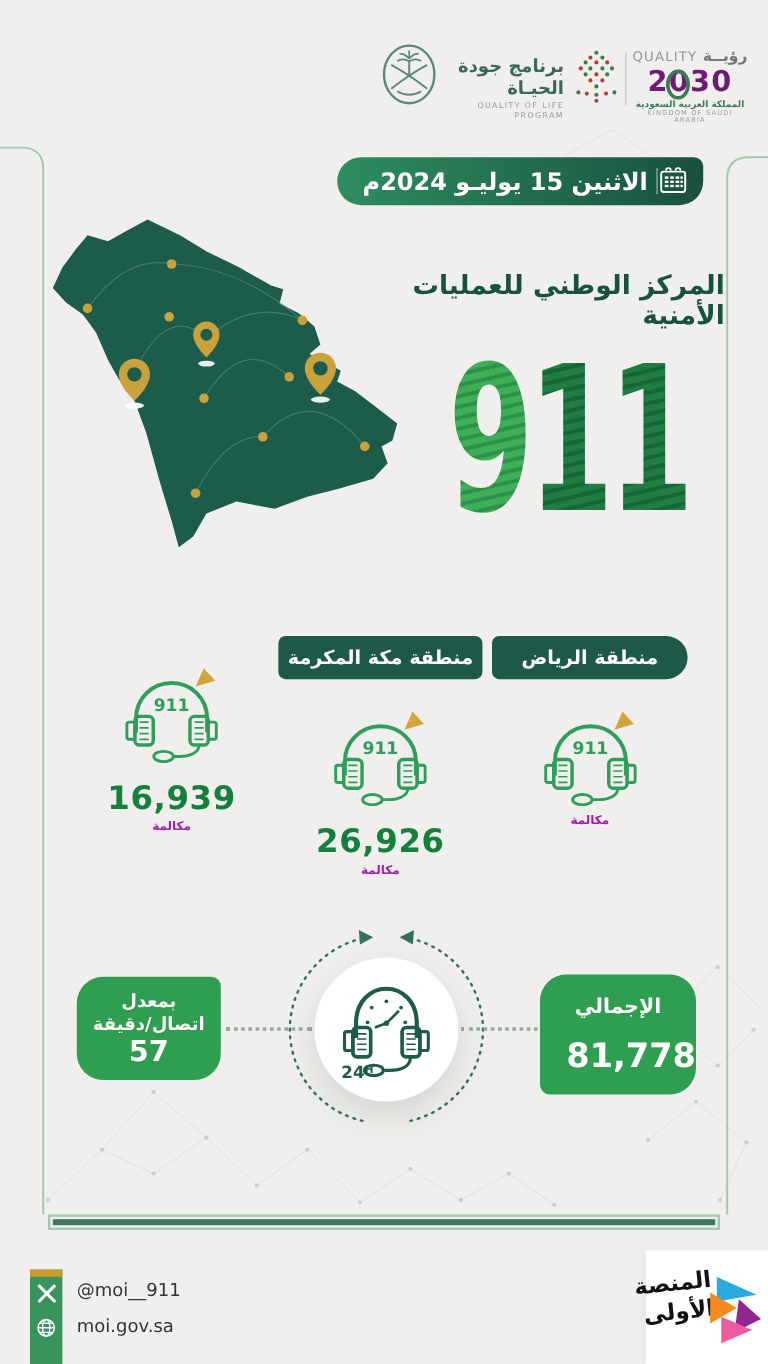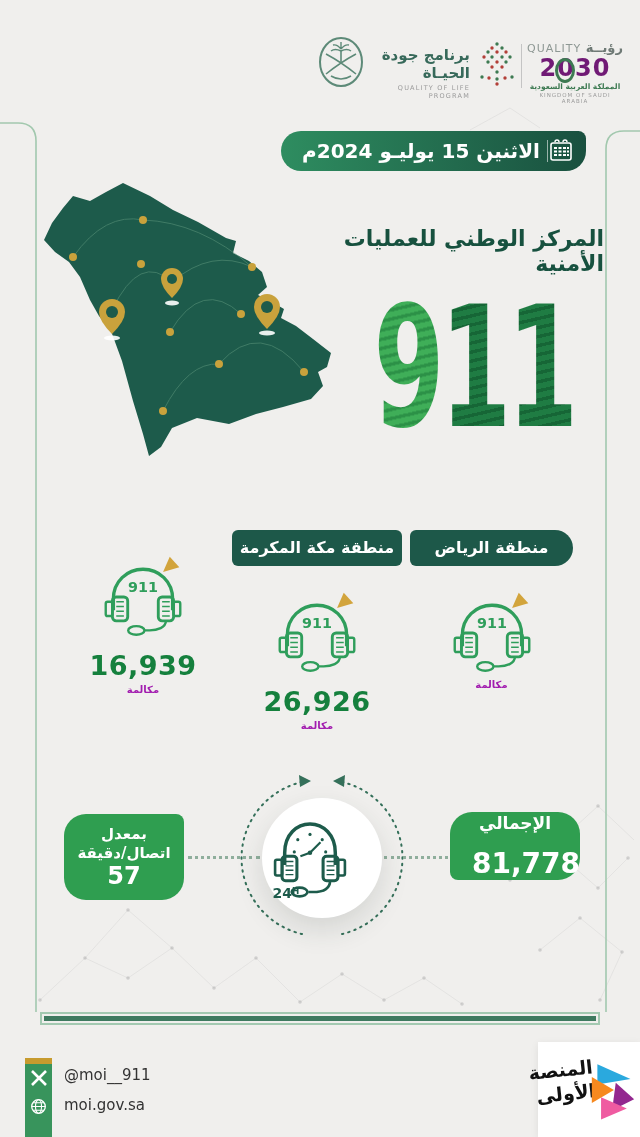--- a/index.html
+++ b/index.html
@@ -42,26 +42,26 @@
   .pill-left-round{border-radius:18px 6px 6px 18px;}
   .region-icon{margin-top:26px;}
   .region-calls{margin-top:10px;font-size:27px;font-weight:bold;color:#15803d;letter-spacing:.5px;}
   .region-unit{margin-top:3px;font-size:10px;font-weight:bold;color:#a21caf;}
   
   .sum-box{background:#2f9e50;color:#fff;text-align:center;direction:rtl;}
   .rate-box{left:64px;top:814px;width:120px;height:86px;border-radius:22px 8px 22px 22px;
     display:flex;flex-direction:column;justify-content:center;gap:1px;}
   .rate-l{font-size:15px;font-weight:bold;}
   .rate-v{font-size:24px;font-weight:bold;line-height:1.1;}
-  .total-box{left:450px;top:812px;width:130px;height:68px;border-radius:22px 22px 22px 8px;
+  .total-box{left:450px;top:812px;width:130px;height:100px;border-radius:22px 22px 22px 8px;
     display:flex;flex-direction:column;justify-content:center;gap:16px;}
   .total-l{font-size:17px;font-weight:bold;}
   .total-v{font-size:28px;font-weight:bold;line-height:1.1;margin-left:48px;}
   .hub-circle{left:262px;top:798px;width:120px;height:120px;border-radius:50%;background:#fff;
-    box-shadow:0 12px 28px rgba(40,60,50,.14);display:flex;align-items:center;}
+    box-shadow:0 12px 28px rgba(40,60,50,.14);display:flex;align-items:center;justify-content:center;}
   .dot-line{border-top:3px dotted #8fae9c;height:0;}
   
   .ribbon{left:40px;top:1012px;width:560px;height:13px;border:2px solid #a3c9b1;box-sizing:border-box;background:#f0efed;}
   .ribbon-inner{margin:2px;height:5px;background:#3f7a60;}
   
   .social-bar{left:25px;top:1058px;width:27px;height:79px;background:#38945c;}
   .social-gold{position:absolute;left:0;top:0;width:27px;height:6px;background:#c79b2e;}
   .handle-text{left:64px;top:1066px;font-size:15px;color:#333;direction:ltr;}
   .site-text{left:64px;top:1096px;font-size:15px;color:#333;direction:ltr;}
   .publisher{left:538px;top:1042px;width:102px;height:95px;background:#fff;box-shadow:0 2px 8px rgba(0,0,0,.08);}

